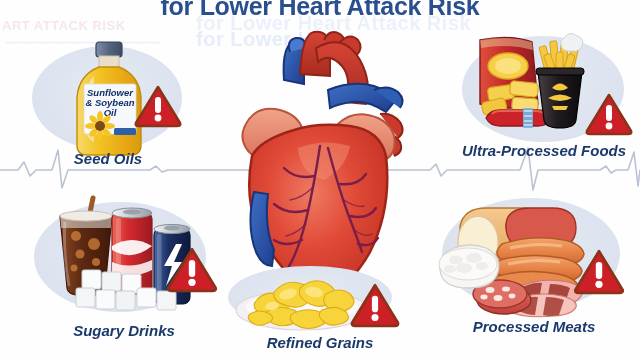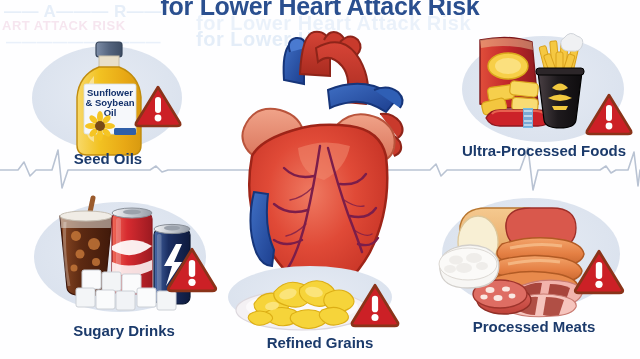--- a/index.html
+++ b/index.html
@@ -34,21 +34,21 @@
   .title {
     position:absolute; left:0; top:-8px; width:640px;
     text-align:center;
     font-size:25px; font-weight:700;
     color:#2a4f8f;
     letter-spacing:-0.3px;
     white-space:nowrap;
   }
 
   
-  .item { position:absolute; }
+  .item { position:absolute;font-style:italic; }
   .disc {
     position:absolute; border-radius:50%;
     background:radial-gradient(ellipse at 50% 45%, #e6ebf4 0%, #dde4ef 60%, #d7dfec 100%);
   }
   .label {
     position:absolute; width:100%;
     text-align:center;
     font-size:15px; font-weight:700;
     color:#1b3a6b;
     white-space:nowrap;
@@ -61,21 +61,20 @@
   .art { position:absolute; }
   .art svg { display:block; overflow:visible; }
 
   .heart-wrap { position:absolute; left:228px; top:28px; width:184px; height:272px; }
 </style>
 </head>
 <body>
 
 <div class="canvas">
 
-  <div class="ghost g1">—— A——— R——</div>
   <div class="ghost g2">ART ATTACK RISK</div>
   <div class="ghost g3">——————————</div>
   <div class="ghost g5">for Lower Heart Attack Risk</div>
   <div class="ghost g4">for Lower He</div>
 
   <svg class="ecg" viewBox="0 0 640 60" preserveAspectRatio="none">
     <path d="M0,30 L18,30 L24,22 L30,36 L36,30 L52,30 L58,10 L62,48 L68,30 L150,30 L156,26 L162,32 L168,30
              L300,30 L306,24 L312,34 L318,30 L420,30 L430,30 L436,24 L441,36 L447,30 L520,30
              L528,8 L533,50 L538,30 L600,30 L606,26 L611,33 L616,30 L628,30 L634,12 L638,46 L640,30" fill="none" stroke="#b9c3d3" stroke-width="1.6" stroke-linejoin="round" stroke-linecap="round"></path>
   </svg>

